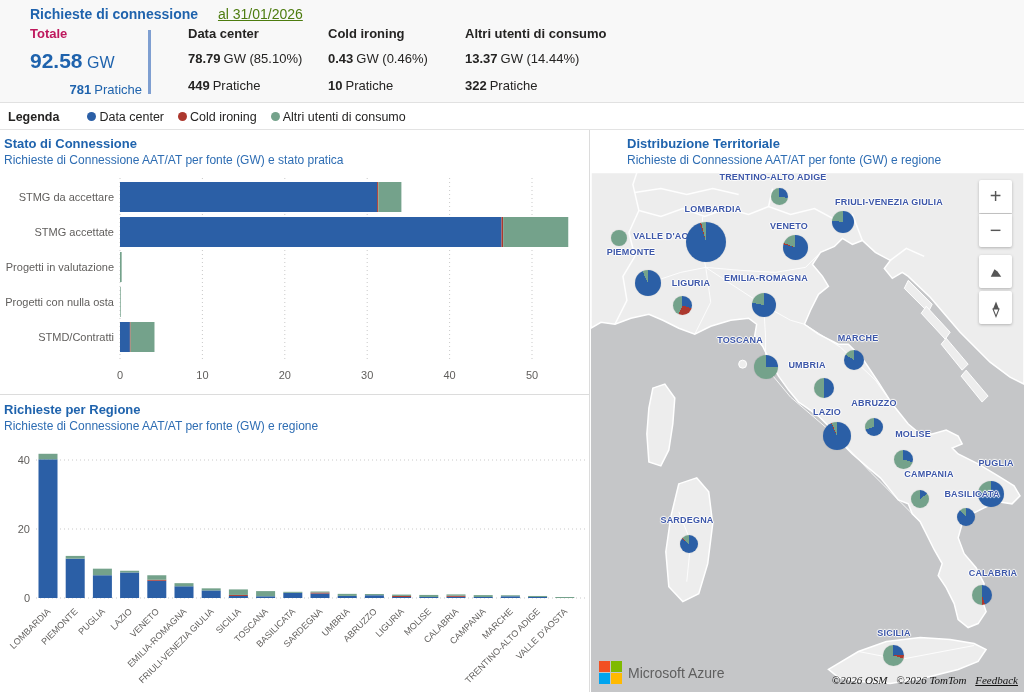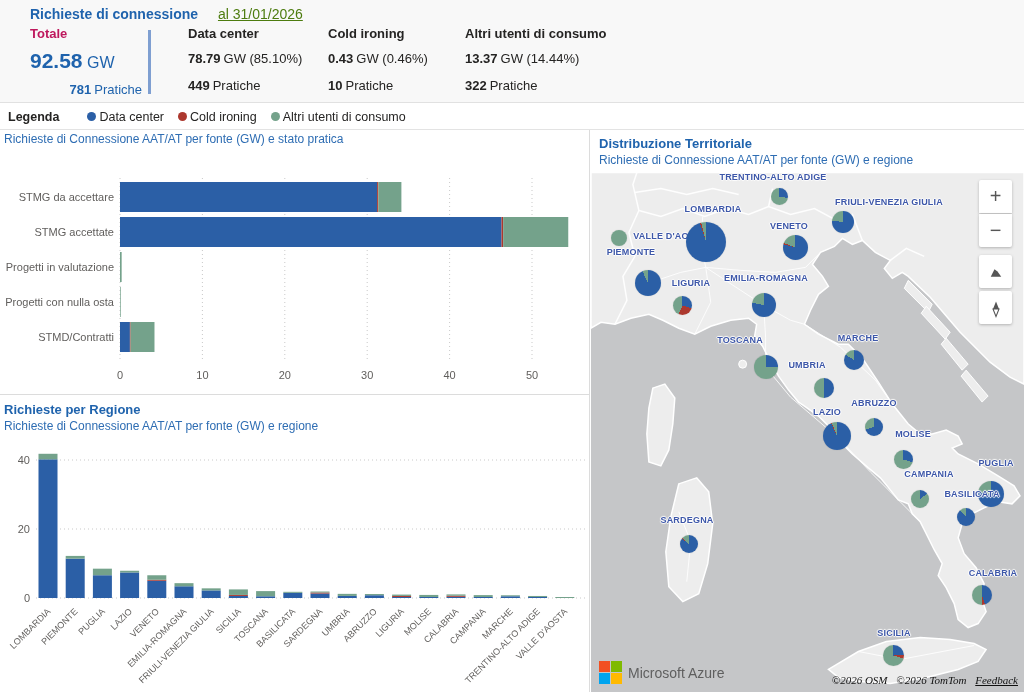--- a/index.html
+++ b/index.html
@@ -37,21 +37,21 @@
   
   .left-col { position:absolute; left:0; top:130px; width:590px; height:562px; border-right:1px solid #dcdcdc; }
   .panel-title { color:#1f63ad; font-weight:bold; font-size:13px; padding:6px 0 0 4px; }
   .panel-sub   { color:#2e6db3; font-size:12px; padding:2px 0 0 4px; }
   #panel-stato { position:absolute; left:0; top:0; width:590px; height:265px; border-bottom:1px solid #dcdcdc; }
   #panel-regioni { position:absolute; left:0; top:266px; width:590px; height:296px; }
   #chart-stato { position:absolute; left:0; top:44px; }
   #chart-regioni { position:absolute; left:0; top:44px; }
 
   
-  .map-panel { position:absolute; left:591px; top:130px; width:367px; height:562px; background:#fff; }
+  .map-panel { position:absolute; left:591px; top:130px; width:367px; height:562px; background:#fff;padding-left:28px; }
   .map-wrap { position:absolute; left:0; top:42px; width:433px; height:520px; overflow:hidden; background:#c5c6c8; }
   .map-label { position:absolute; transform:translate(-50%,-50%); color:#3d57a9; font-weight:bold; font-size:9px; letter-spacing:.2px; white-space:nowrap;
                text-shadow:1px 0 1px #fff,-1px 0 1px #fff,0 1px 1px #fff,0 -1px 1px #fff; }
   .pie { position:absolute; border-radius:50%; box-shadow:0 0 1px rgba(0,0,0,.25); }
   .map-controls { position:absolute; right:12px; top:8px; width:33px; }
   .map-btn { width:33px; height:33px; background:#fff; border:none; border-radius:2px; box-shadow:0 1px 3px rgba(0,0,0,.25); color:#565656;
              font-size:20px; line-height:33px; text-align:center; cursor:pointer; display:block; margin-bottom:3px; font-family:"Liberation Sans",sans-serif; }
   .map-btn.grp-top { margin-bottom:1px; border-radius:2px 2px 0 0; }
   .map-btn.grp-bot { border-radius:0 0 2px 2px; margin-bottom:8px; }
   .azure-attr { position:absolute; left:8px; bottom:8px; display:flex; align-items:center; }
@@ -114,20 +114,21 @@
       </div>
       <div class="legend-item">
         <span class="legend-dot" style="background: rgb(116, 162, 139);"></span>
         <span>Altri utenti di consumo</span>
       </div>
     </div>
 </div>
 
 <div class="left-col">
   <div id="panel-stato">
+    <div class="panel-title">Stato di Connessione</div>
     <div class="panel-sub">Richieste di Connessione AAT/AT per fonte (GW) e stato pratica</div>
     <svg id="chart-stato" width="588" height="218">
         <line x1="120" y1="4" x2="120" y2="188" stroke="#c9c9c9" stroke-width="1" stroke-dasharray="1 3"></line>
         <text x="120" y="205" text-anchor="middle" font-size="11" fill="#605e5c">0</text>
         <line x1="202.4" y1="4" x2="202.4" y2="188" stroke="#c9c9c9" stroke-width="1" stroke-dasharray="1 3"></line>
         <text x="202.4" y="205" text-anchor="middle" font-size="11" fill="#605e5c">10</text>
         <line x1="284.8" y1="4" x2="284.8" y2="188" stroke="#c9c9c9" stroke-width="1" stroke-dasharray="1 3"></line>
         <text x="284.8" y="205" text-anchor="middle" font-size="11" fill="#605e5c">20</text>
         <line x1="367.20000000000005" y1="4" x2="367.20000000000005" y2="188" stroke="#c9c9c9" stroke-width="1" stroke-dasharray="1 3"></line>
         <text x="367.20000000000005" y="205" text-anchor="middle" font-size="11" fill="#605e5c">30</text>

